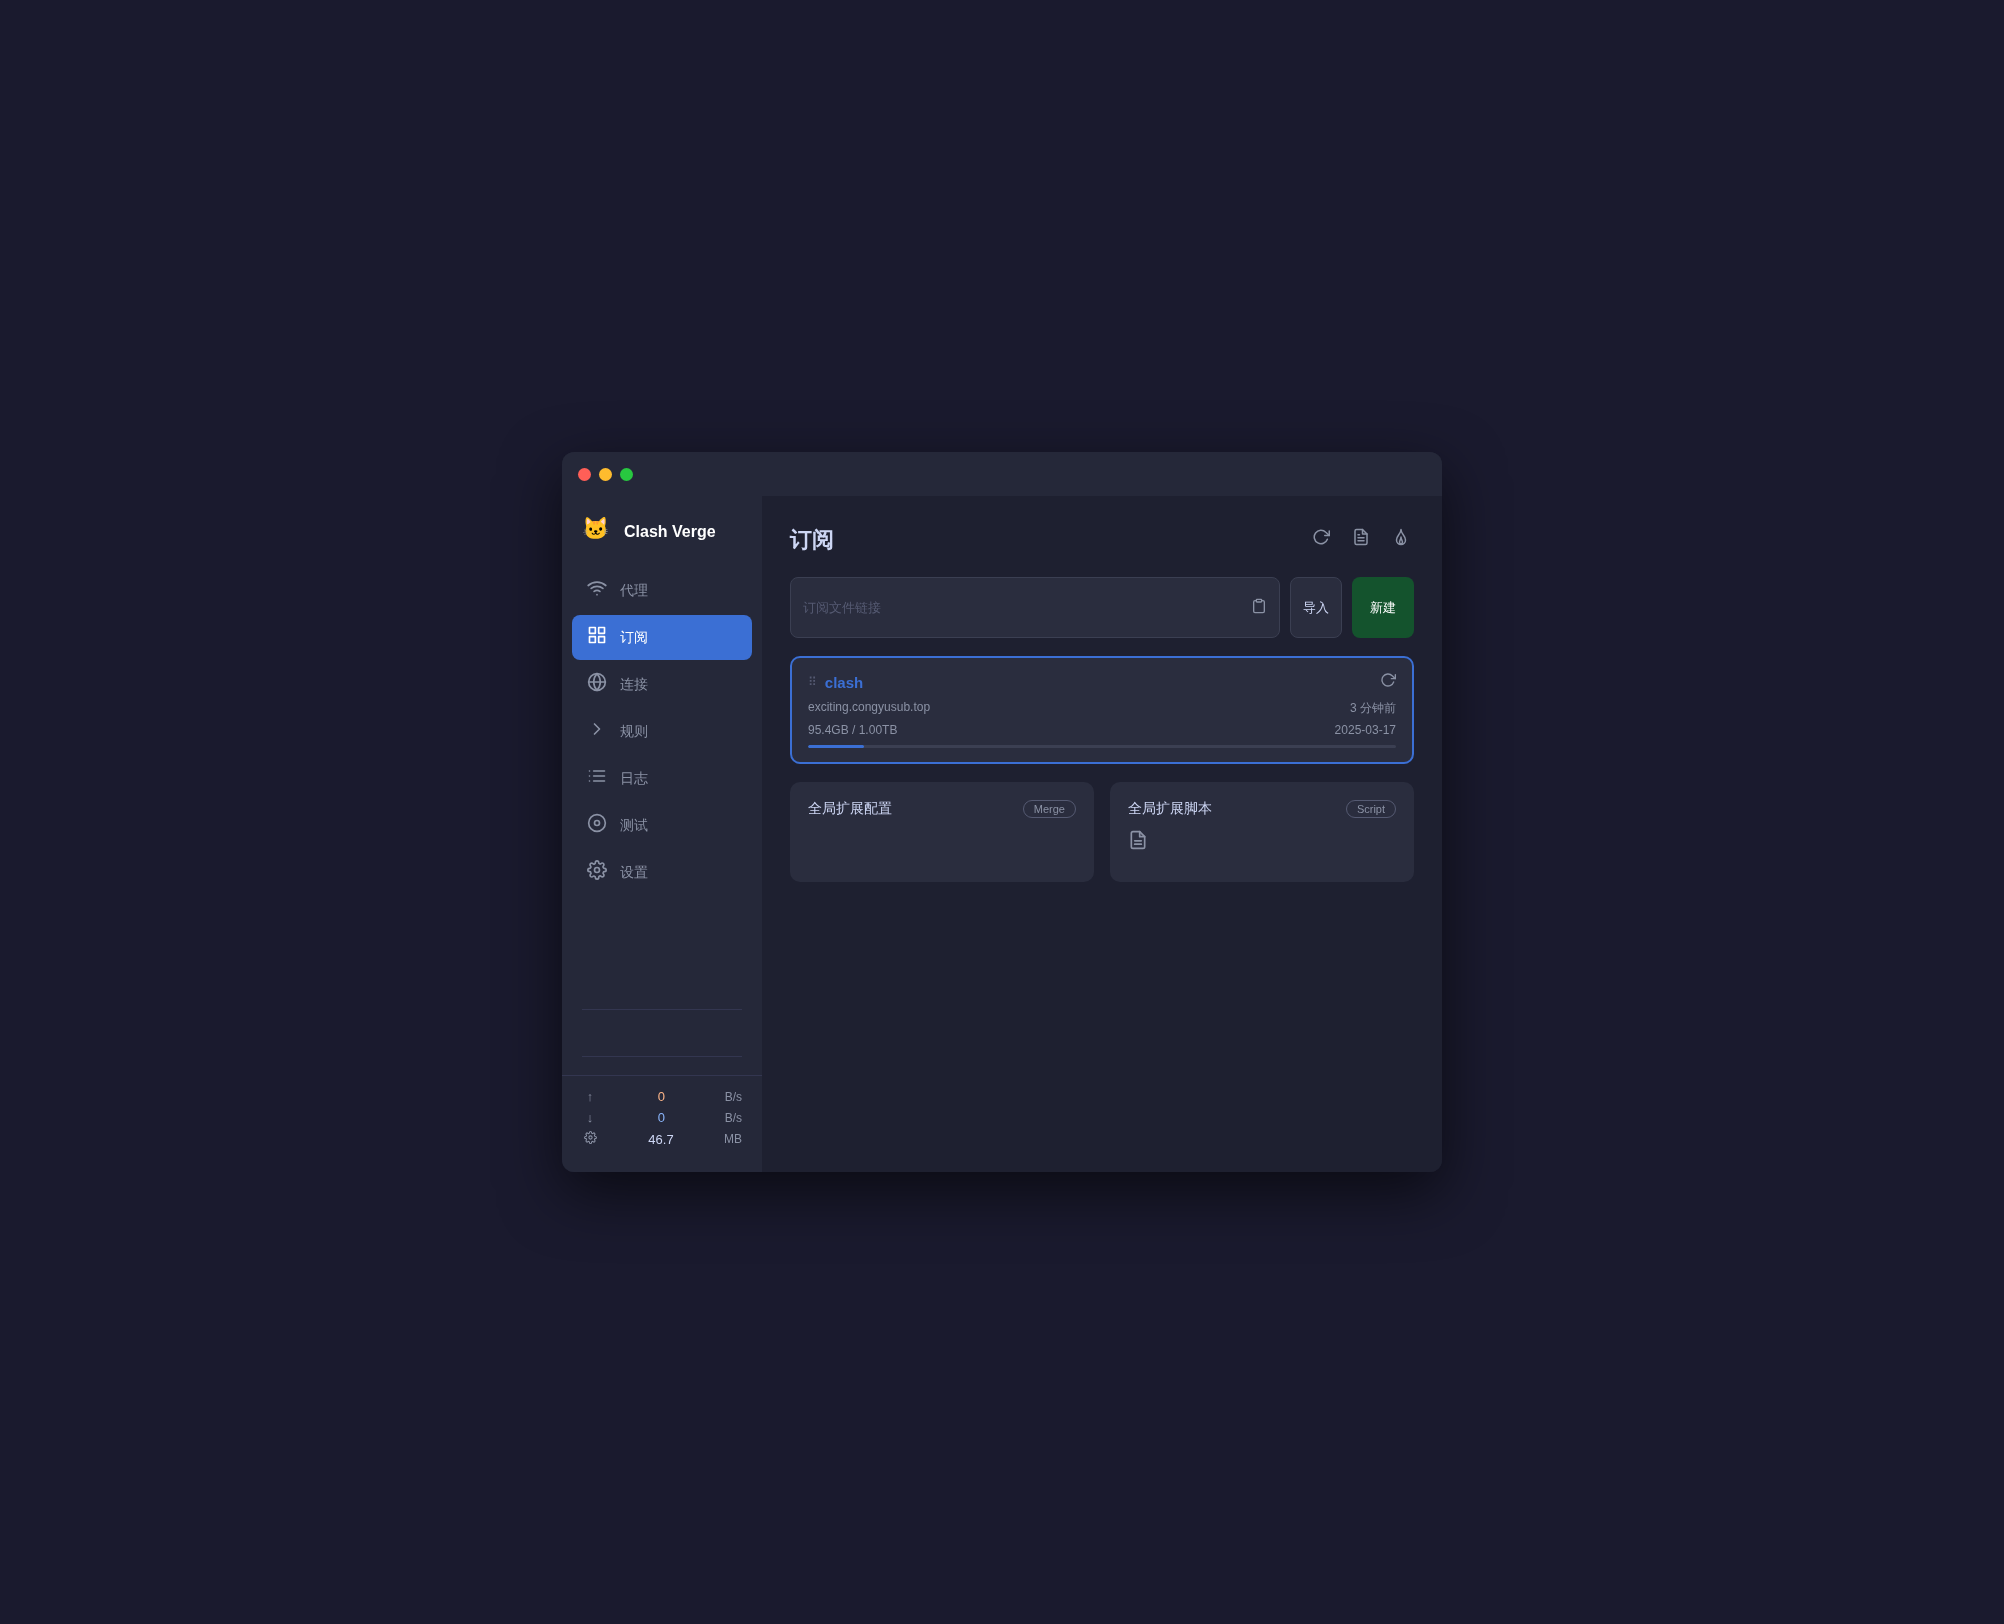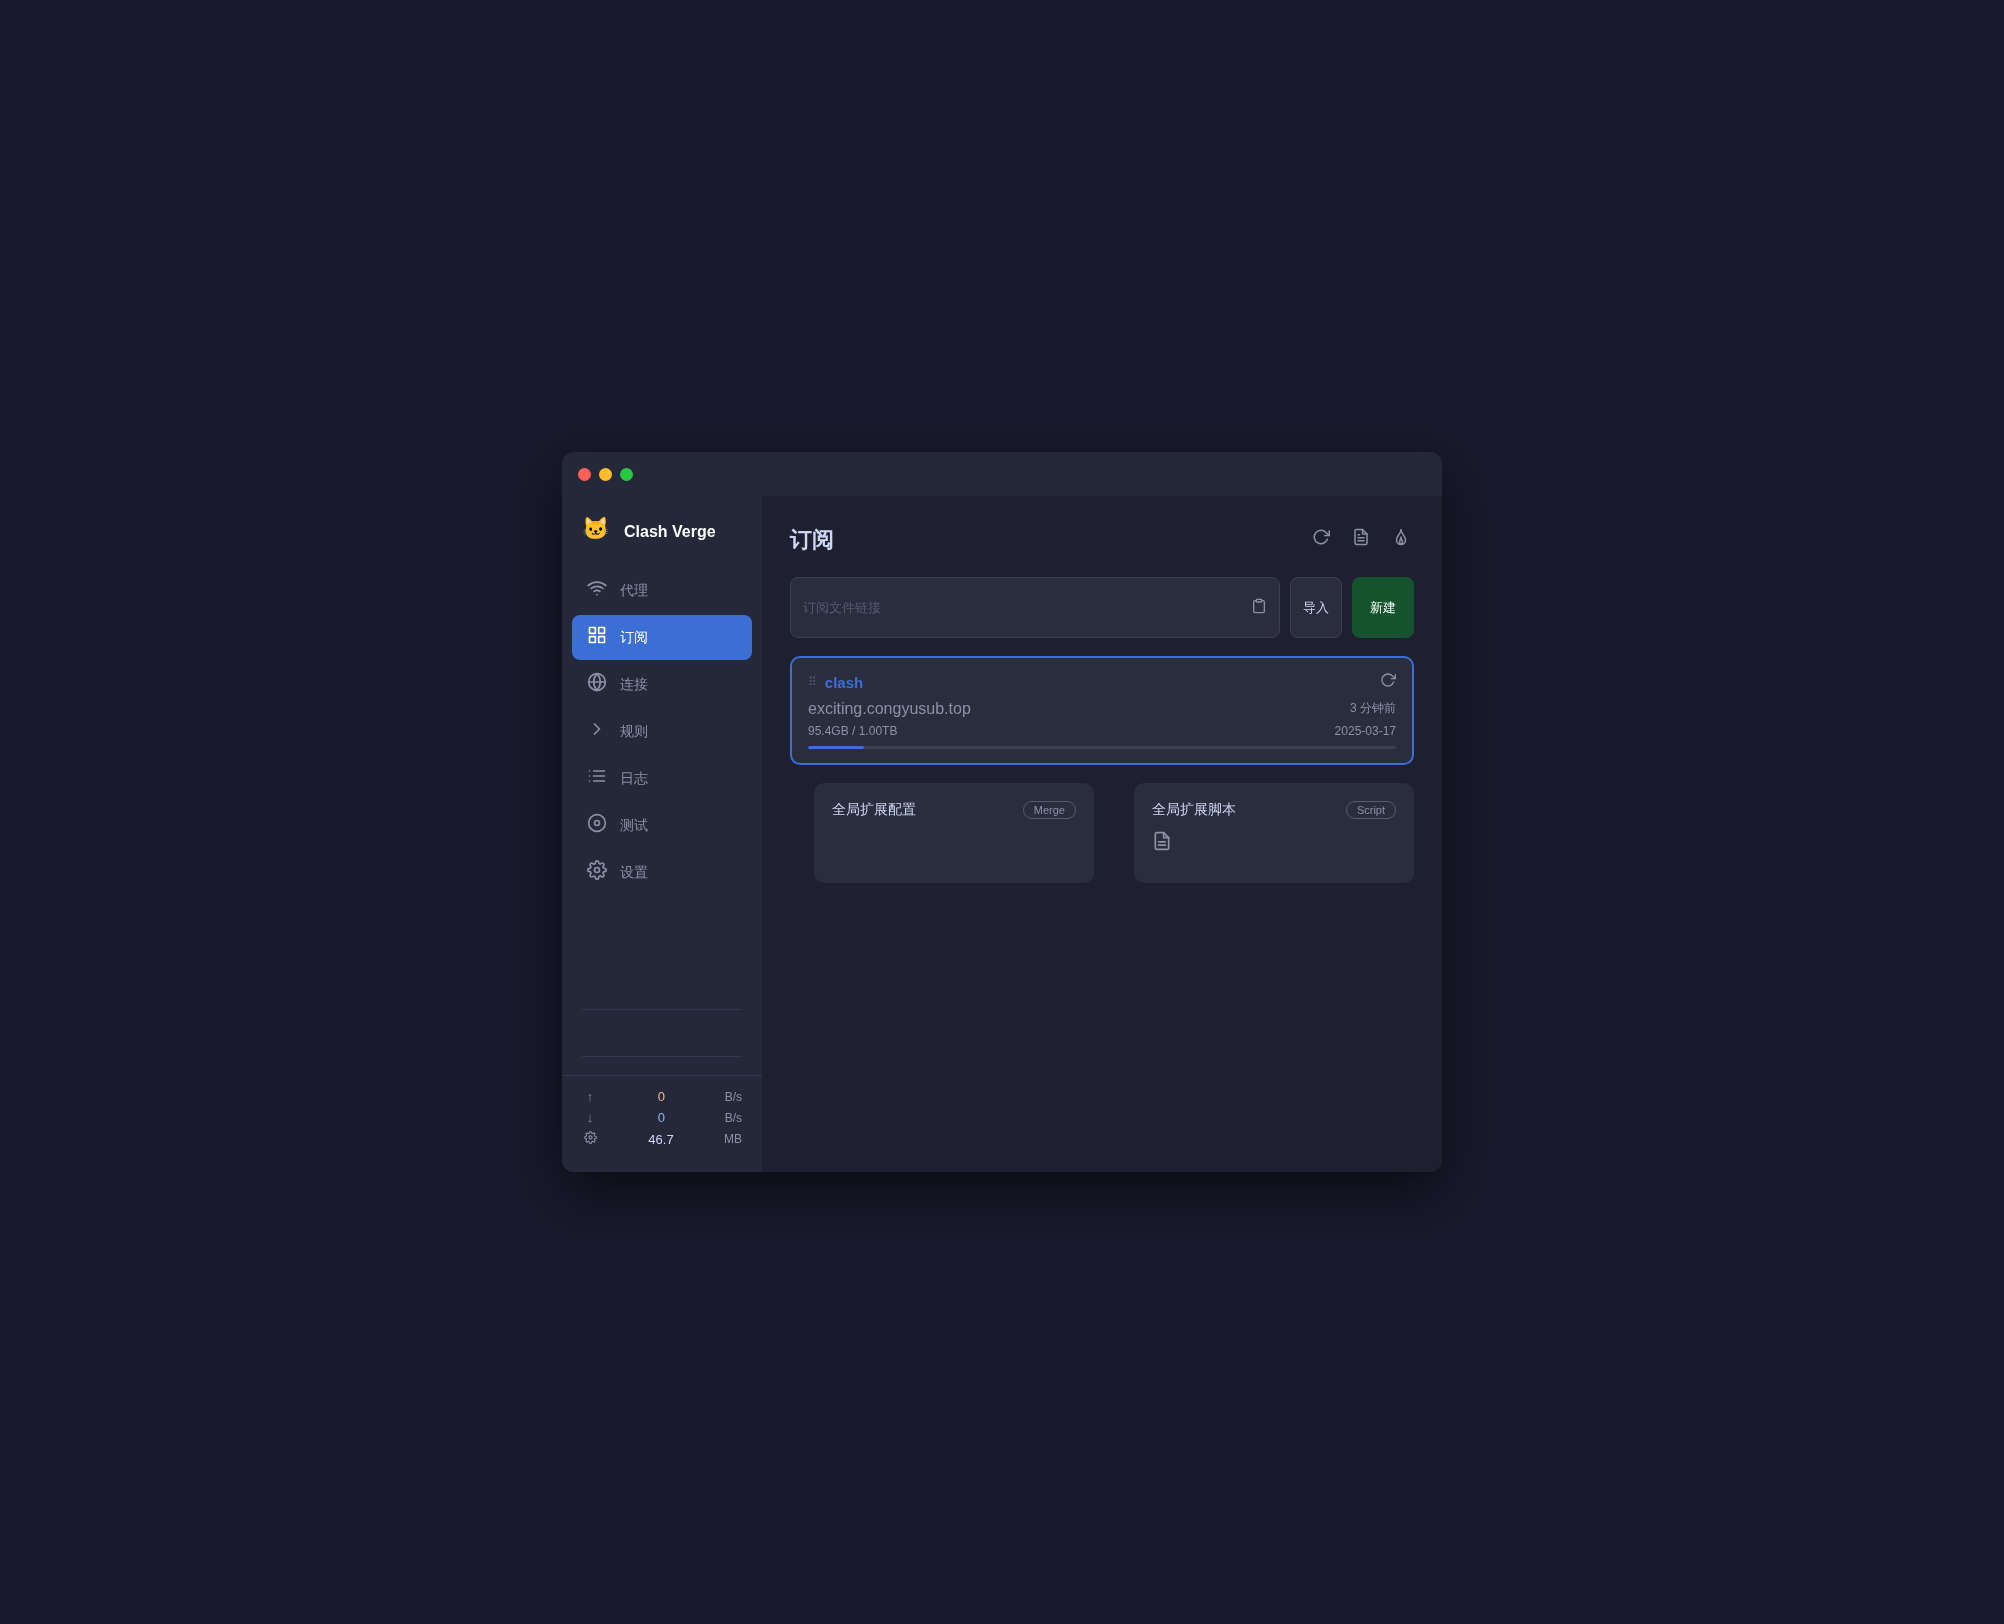--- a/index.html
+++ b/index.html
@@ -246,21 +246,21 @@
       font-size: 16px;
       cursor: pointer;
     }
     .card-meta {
       display: flex;
       justify-content: space-between;
       margin-bottom: 6px;
     }
     .card-url {
       color: #8b92a5;
-      font-size: 16px;
+      font-size: 12px;
     }
     .card-time {
       color: #8b92a5;
       font-size: 12px;
     }
     .card-data-row {
       display: flex;
       justify-content: space-between;
       margin-bottom: 8px;
     }
@@ -286,21 +286,20 @@
     .bottom-cards {
       display: flex;
       gap: 16px;
     }
     .config-card {
       flex: 1;
       background: #2a2d3e;
       border-radius: 10px;
       padding: 18px 18px;
       min-height: 100px;
-      margin-left: 24px;
     }
     .config-card-header {
       display: flex;
       align-items: center;
       justify-content: space-between;
       margin-bottom: 12px;
     }
     .config-card-title {
       color: #cdd6f4;
       font-size: 14px;

